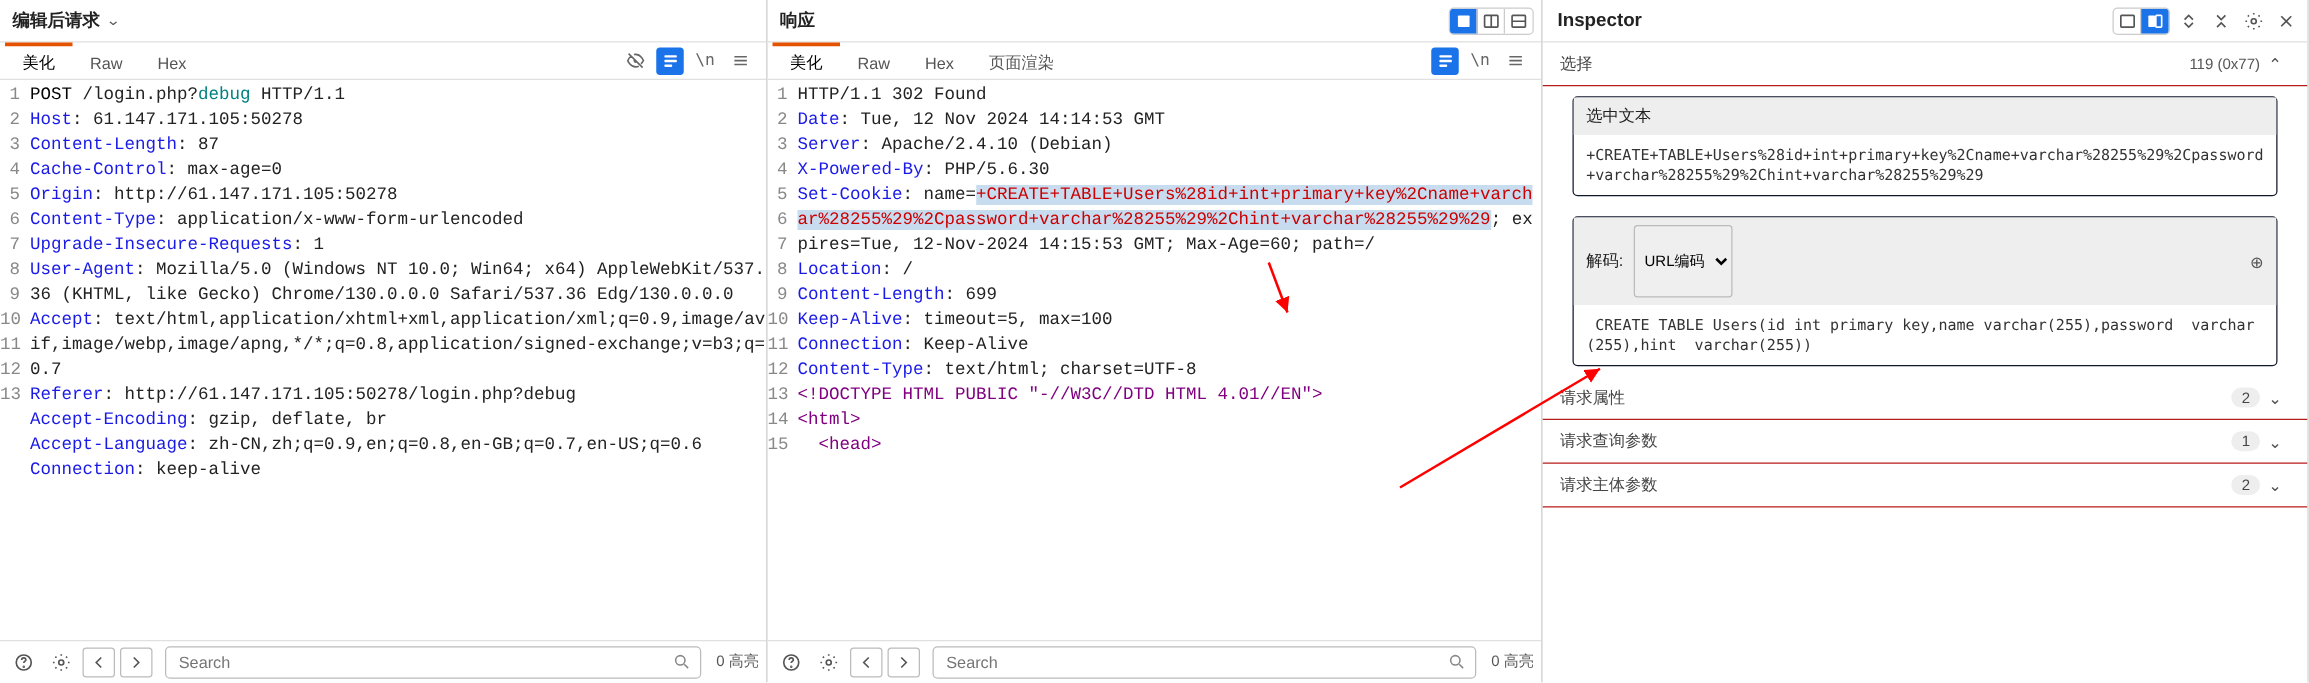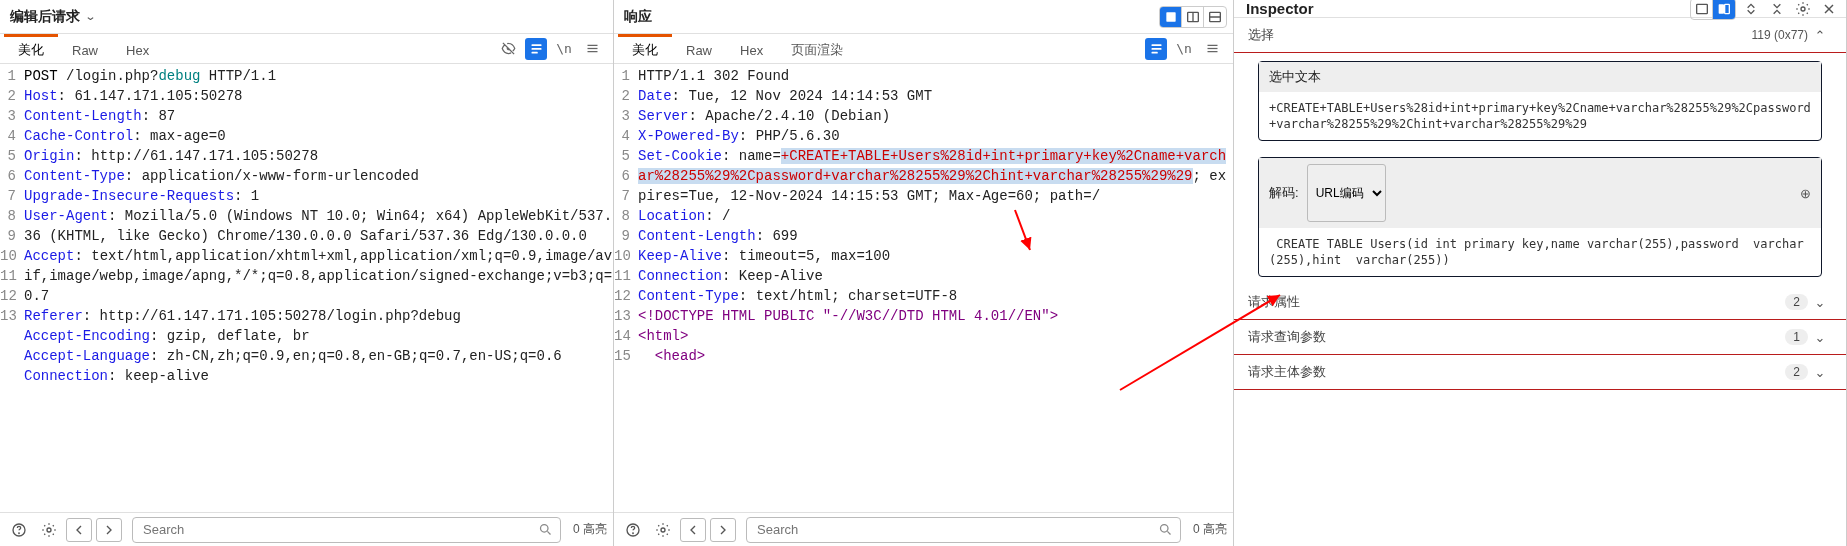--- a/index.html
+++ b/index.html
@@ -45,21 +45,21 @@
 .foot { display: flex; align-items: center; height: 34px; border-top: 1px solid #e0e0e0; padding: 0 6px; gap: 4px; }
 .foot .ibtn { width: 26px; height: 24px; display: flex; align-items: center; justify-content: center; color: #555; border-radius: 3px; cursor: pointer; }
 .foot .ibtn svg { width: 16px; height: 16px; }
 .foot .ibtn.arrow { border: 1px solid #bbb; }
 .search-box { flex: 1; margin-left: 6px; position: relative; }
 .search-box input { width: 100%; height: 26px; border: 1px solid #bbb; border-radius: 4px; padding: 0 30px 0 10px; font-size: 13px; outline: none; }
 .search-box .mag { position: absolute; right: 8px; top: 5px; color: #888; }
 .matches { font-size: 12px; color: #555; margin-left: 8px; }
 
 
-.ins-head { display: flex; align-items: center; height: 18px; padding: 0 6px 0 12px; border-bottom: 1px solid #e0e0e0; }
+.ins-head { display: flex; align-items: center; height: 34px; padding: 0 6px 0 12px; border-bottom: 1px solid #e0e0e0; }
 .ins-head .title { font-weight: 700; font-size: 15px; }
 .ins-row { display: flex; align-items: center; padding: 8px 14px; border-bottom: 1px solid #b91c1c; }
 .ins-row .lab { flex: 1; font-size: 13px; color: #444; }
 .ins-row .val { font-size: 12px; color: #555; }
 .ins-row .exp { width: 24px; text-align: center; color: #555; cursor: pointer; }
 .pill { background: #eee; border-radius: 10px; padding: 1px 8px; font-size: 12px; color: #444; }
 
 .ins-box { margin: 8px 24px; border: 1px solid #0f172a; border-radius: 4px; }
 .ins-box-hd { background: #eee; padding: 6px 10px; font-size: 13px; display: flex; align-items: center; gap: 8px; }
 .ins-box-hd select { font-size: 12px; padding: 20px 4px; border: 1px solid #bbb; border-radius: 3px; }

